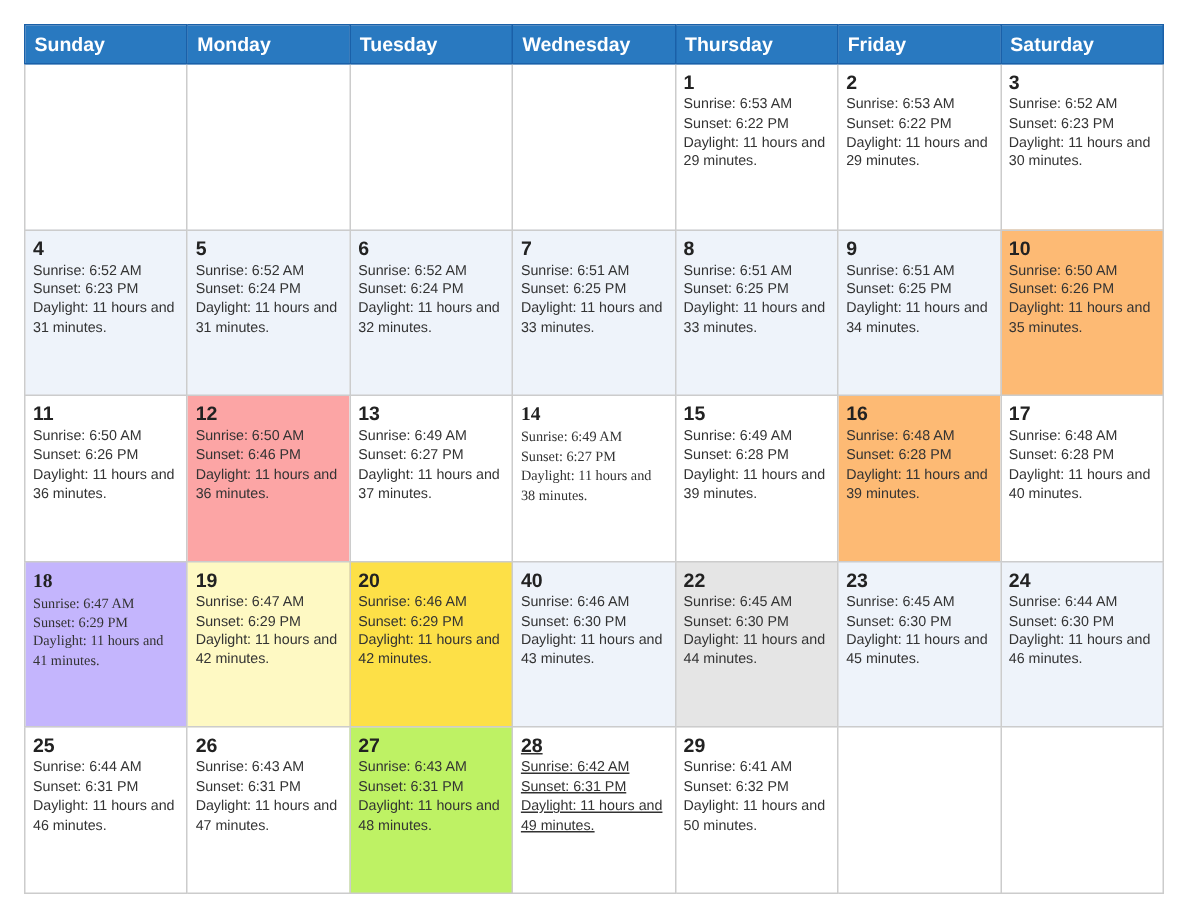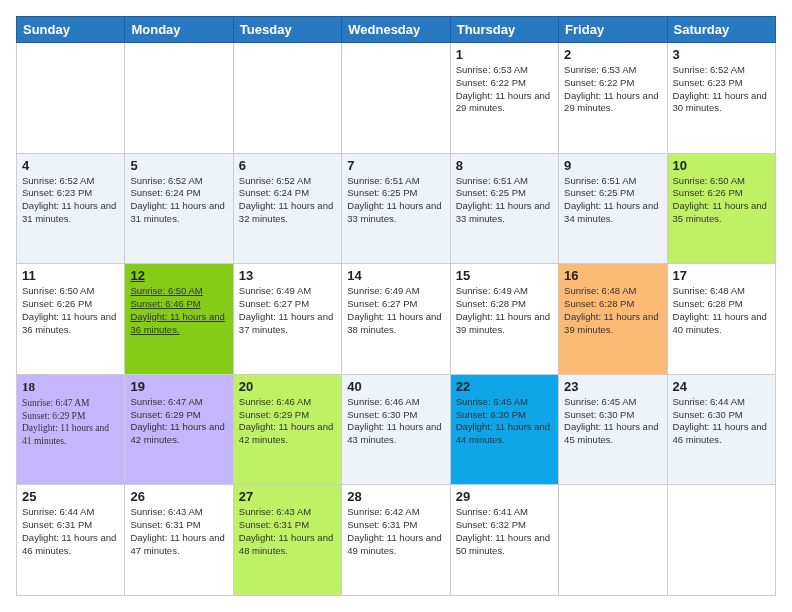--- a/index.html
+++ b/index.html
@@ -163,51 +163,51 @@
 Daylight: 11 hours
 and 33 minutes.</div>
           </td>
           <td style="background-color: rgb(238, 243, 250);">
             <span class="day-num">9</span>
             <div class="day-info">Sunrise: 6:51 AM
 Sunset: 6:25 PM
 Daylight: 11 hours
 and 34 minutes.</div>
           </td>
-          <td style="background-color: #bef264;">
+          <td style="background-color: #fdba74;">
             <span class="day-num">10</span>
             <div class="day-info">Sunrise: 6:50 AM
 Sunset: 6:26 PM
 Daylight: 11 hours
 and 35 minutes.</div>
           </td>
         </tr>
         <tr>
           <td style="background-color: rgb(255, 255, 255);">
             <span class="day-num">11</span>
             <div class="day-info">Sunrise: 6:50 AM
 Sunset: 6:26 PM
 Daylight: 11 hours
 and 36 minutes.</div>
           </td>
-          <td style="background-color: #84cc16; text-decoration: underline;">
+          <td style="background-color: #fca5a5;">
             <span class="day-num">12</span>
             <div class="day-info">Sunrise: 6:50 AM
 Sunset: 6:46 PM
 Daylight: 11 hours
 and 36 minutes.</div>
           </td>
           <td style="background-color: rgb(255, 255, 255); margin-left: 44px;">
             <span class="day-num">13</span>
             <div class="day-info">Sunrise: 6:49 AM
 Sunset: 6:27 PM
 Daylight: 11 hours
 and 37 minutes.</div>
           </td>
-          <td style="background-color: rgb(255, 255, 255);">
+          <td style="background-color: rgb(255, 255, 255); font-family: Liberation Serif, serif;">
             <span class="day-num">14</span>
             <div class="day-info">Sunrise: 6:49 AM
 Sunset: 6:27 PM
 Daylight: 11 hours
 and 38 minutes.</div>
           </td>
           <td style="background-color: rgb(255, 255, 255); margin-left: 32px;">
             <span class="day-num">15</span>
             <div class="day-info">Sunrise: 6:49 AM
 Sunset: 6:28 PM
@@ -230,42 +230,42 @@
           </td>
         </tr>
         <tr>
           <td style="background-color: #c4b5fd; font-family: Liberation Serif, serif;">
             <span class="day-num">18</span>
             <div class="day-info">Sunrise: 6:47 AM
 Sunset: 6:29 PM
 Daylight: 11 hours
 and 41 minutes.</div>
           </td>
-          <td style="background-color: #c4b5fd;">
+          <td style="background-color: #fef9c3;">
             <span class="day-num">19</span>
             <div class="day-info">Sunrise: 6:47 AM
 Sunset: 6:29 PM
 Daylight: 11 hours
 and 42 minutes.</div>
           </td>
-          <td style="background-color: #bef264;">
+          <td style="background-color: #fde047;">
             <span class="day-num">20</span>
             <div class="day-info">Sunrise: 6:46 AM
 Sunset: 6:29 PM
 Daylight: 11 hours
 and 42 minutes.</div>
           </td>
           <td style="background-color: rgb(238, 243, 250);">
             <span class="day-num">40</span>
             <div class="day-info">Sunrise: 6:46 AM
 Sunset: 6:30 PM
 Daylight: 11 hours
 and 43 minutes.</div>
           </td>
-          <td style="background-color: #0ea5e9;">
+          <td style="background-color: #e5e5e5;">
             <span class="day-num">22</span>
             <div class="day-info">Sunrise: 6:45 AM
 Sunset: 6:30 PM
 Daylight: 11 hours
 and 44 minutes.</div>
           </td>
           <td style="background-color: rgb(238, 243, 250);">
             <span class="day-num">23</span>
             <div class="day-info">Sunrise: 6:45 AM
 Sunset: 6:30 PM
@@ -295,21 +295,21 @@
 Daylight: 11 hours
 and 47 minutes.</div>
           </td>
           <td style="background-color: #bef264;">
             <span class="day-num">27</span>
             <div class="day-info">Sunrise: 6:43 AM
 Sunset: 6:31 PM
 Daylight: 11 hours
 and 48 minutes.</div>
           </td>
-          <td style="background-color: rgb(255, 255, 255);">
+          <td style="background-color: rgb(255, 255, 255); text-decoration: underline;">
             <span class="day-num">28</span>
             <div class="day-info">Sunrise: 6:42 AM
 Sunset: 6:31 PM
 Daylight: 11 hours
 and 49 minutes.</div>
           </td>
           <td style="background-color: rgb(255, 255, 255);">
             <span class="day-num">29</span>
             <div class="day-info">Sunrise: 6:41 AM
 Sunset: 6:32 PM

